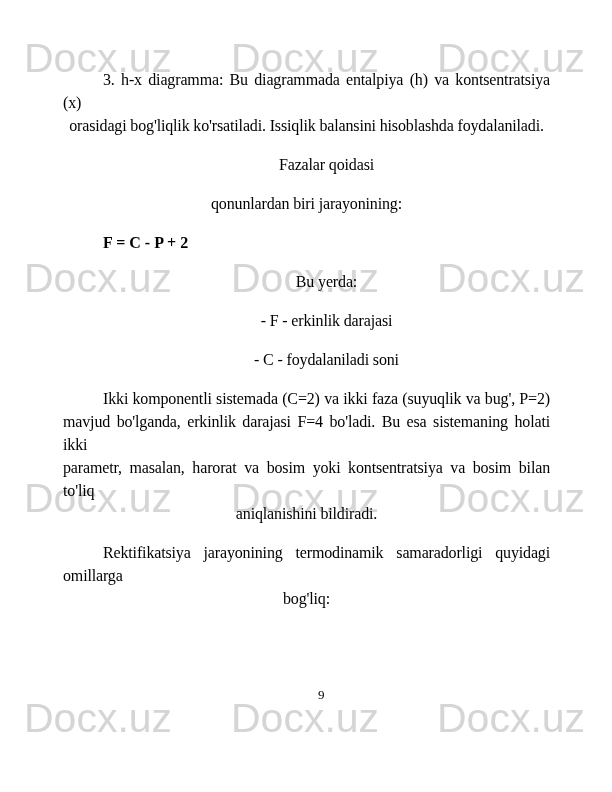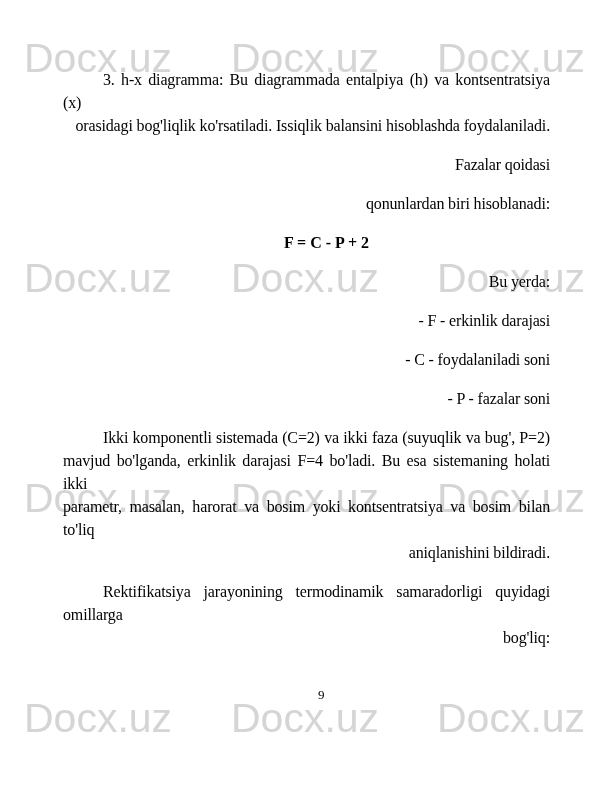--- a/index.html
+++ b/index.html
@@ -46,25 +46,25 @@
     left: 63px;
     top: 68px;
     width: 487px;
     z-index: 2;
     font-size: 16px;
     line-height: 23px;
     letter-spacing: -0.15px;
     font-family: Liberation Serif, serif;
   }
   .para { margin: 0 0 16px 0; }
-  .ln   { text-align: right; }
+  .ln   { text-align: center; }
   .ind  { text-indent: 40px; }
   .jl   { text-align: justify; text-align-last: justify; }
   .formula .ln {
-    text-align: center;
+    text-align: left;
     text-indent: 40px;
     font-weight: bold;
     letter-spacing: 0;
   }
 
   .pagenum {
     position: absolute;
     left: 318px;
     top: 687px;
     z-index: 2;
@@ -99,42 +99,39 @@
     <div class="para">
       <div class="ln jl ind">3. h-x diagramma: Bu diagrammada entalpiya (h) va kontsentratsiya (x)</div>
       <div class="ln">orasidagi bog'liqlik ko'rsatiladi. Issiqlik balansini hisoblashda foydalaniladi.</div>
     </div>
 
     <div class="para">
       <div class="ln ind">Fazalar qoidasi</div>
     </div>
 
     <div class="para">
-      <div class="ln">qonunlardan biri hisoblanadi:</div>
+      <div class="ln">qonunlardan biri jarayonining:</div>
     </div>
 
     <div class="para formula">
       <div class="ln">F = C - P + 2</div>
     </div>
 
     <div class="para">
       <div class="ln ind">Bu yerda:</div>
     </div>
 
     <div class="para">
       <div class="ln ind">- F - erkinlik darajasi</div>
     </div>
 
     <div class="para">
       <div class="ln ind">- C - foydalaniladi soni</div>
     </div>
 
-    <div class="para">
-      <div class="ln ind">- P - fazalar soni</div>
-    </div>
 
     <div class="para">
       <div class="ln jl ind">Ikki komponentli sistemada (C=2) va ikki faza (suyuqlik va bug', P=2)</div>
       <div class="ln jl">mavjud bo'lganda, erkinlik darajasi F=4 bo'ladi. Bu esa sistemaning holati ikki</div>
       <div class="ln jl">parametr, masalan, harorat va bosim yoki kontsentratsiya va bosim bilan to'liq</div>
       <div class="ln">aniqlanishini bildiradi.</div>
     </div>
 
 
     <div class="para">

